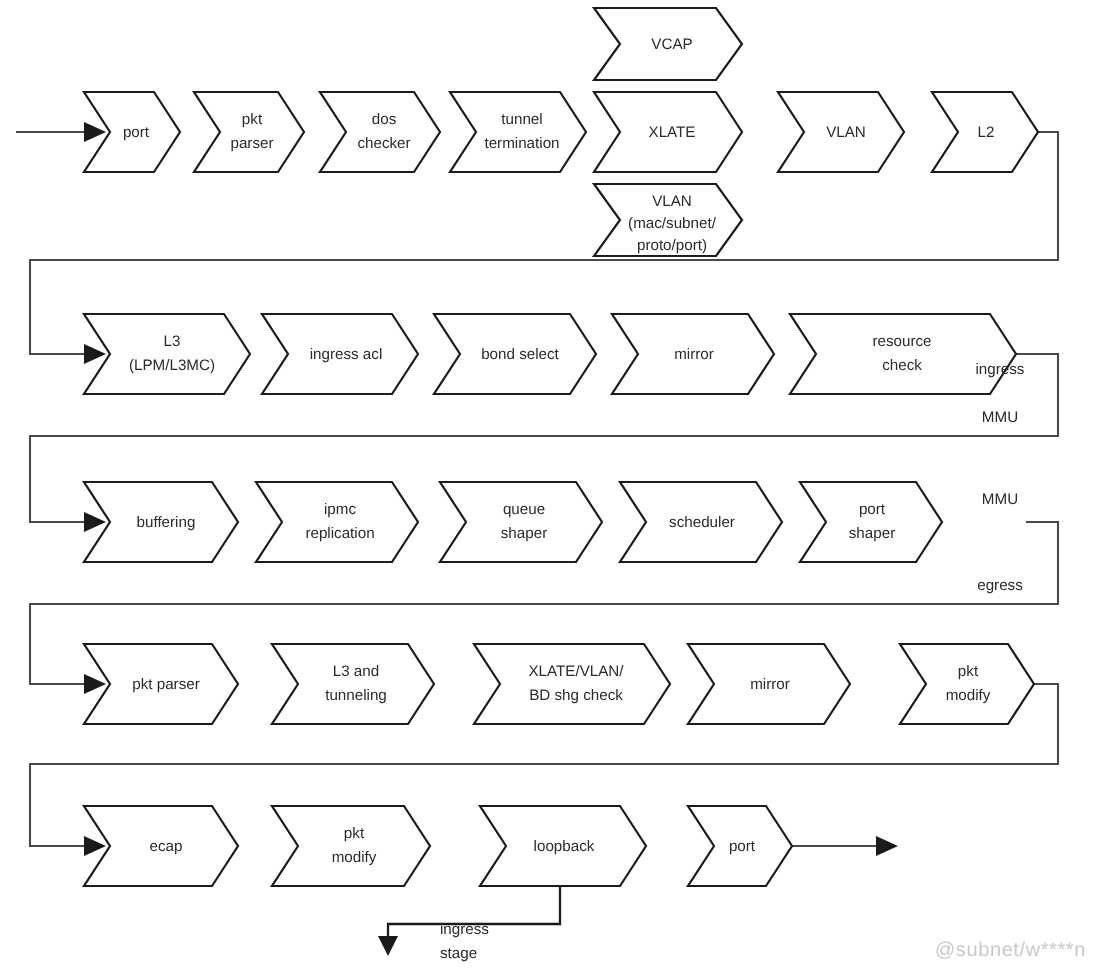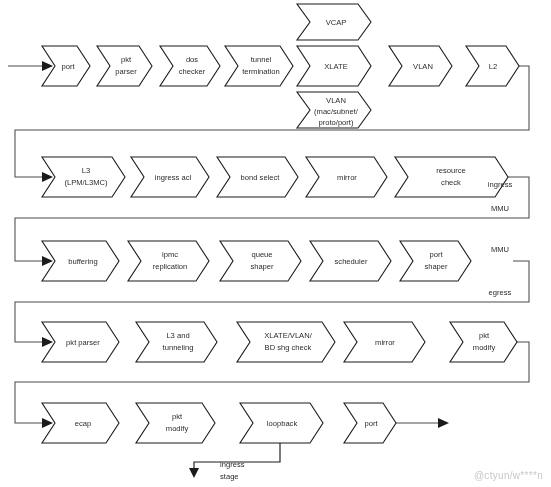--- a/index.html
+++ b/index.html
@@ -272,15 +272,15 @@
       </g>
     </g>
 
     <g>
       <text class="side-label" x="220" y="465" style="text-anchor:start">ingress</text>
       <text class="side-label" x="220" y="477" style="text-anchor:start">stage</text>
     </g>
 
   </svg>
 
-  <div id="watermark">@ctyun/w****n</div>
+  <div id="watermark">@subnet/w****n</div>
 
 </div>
 
 </body></html>

